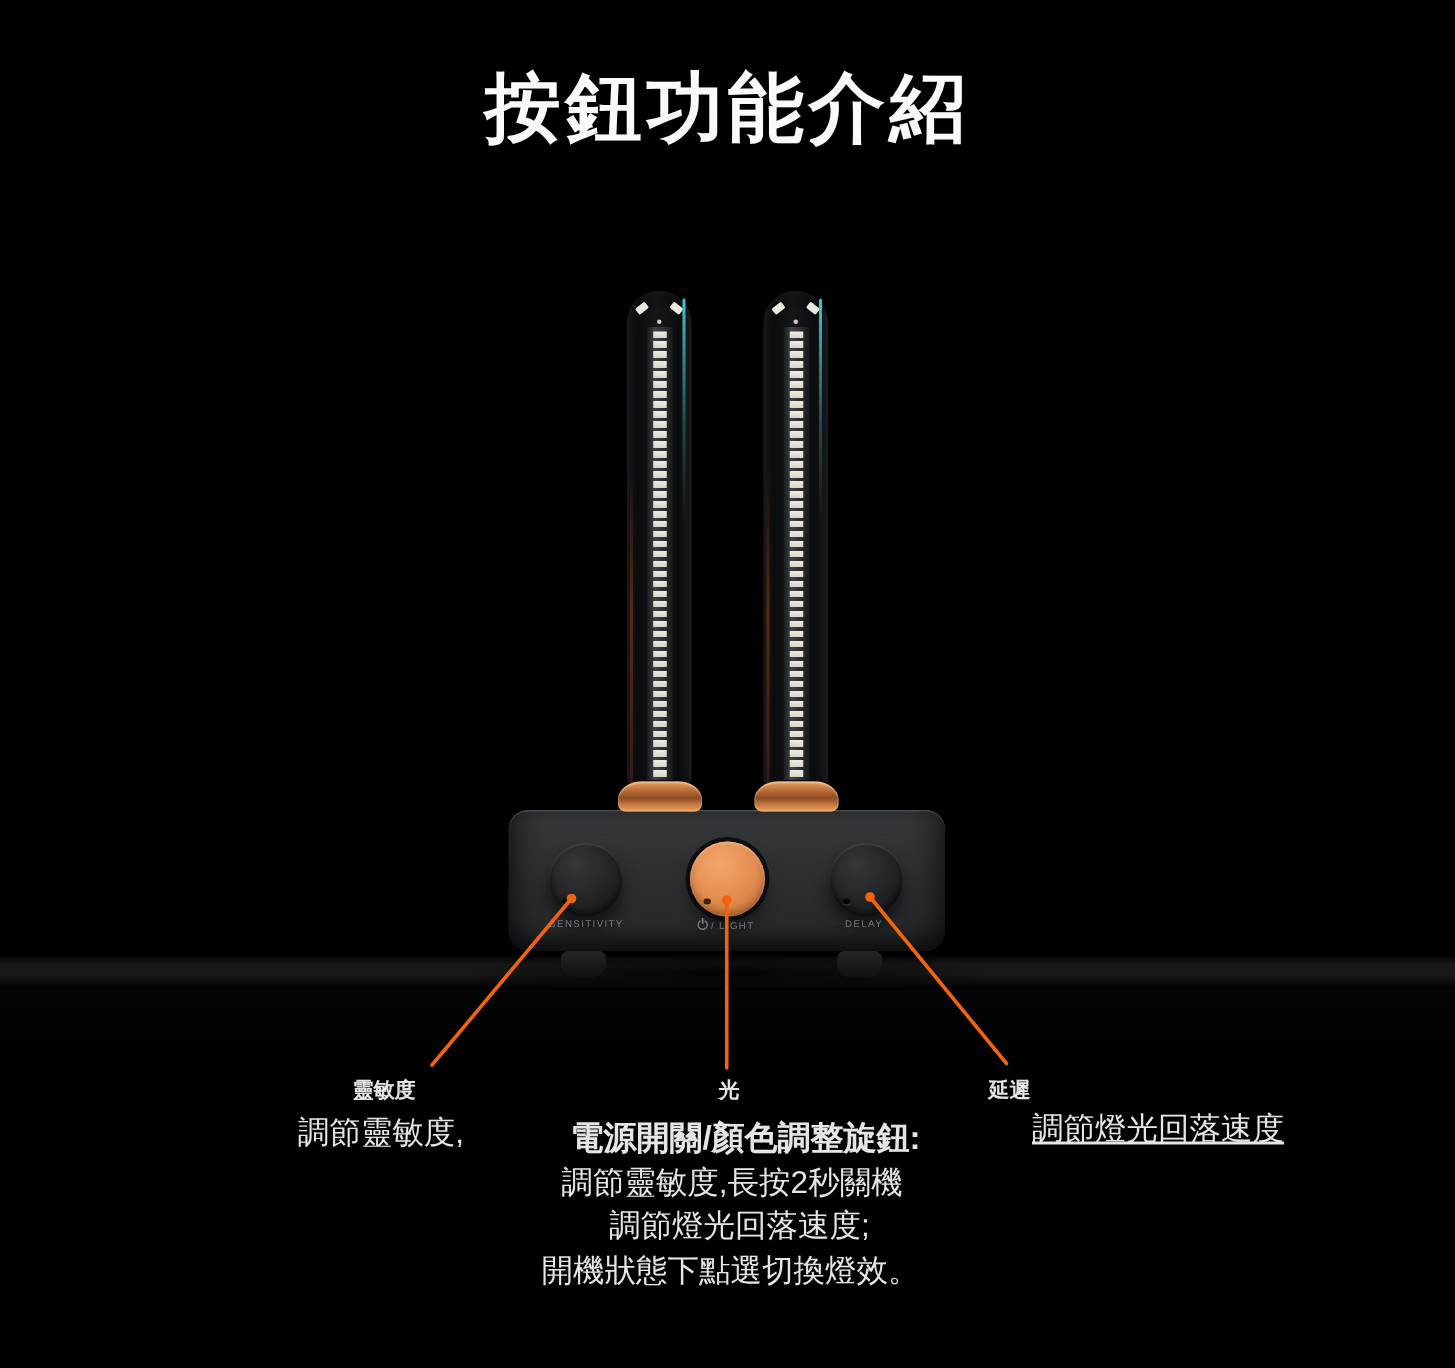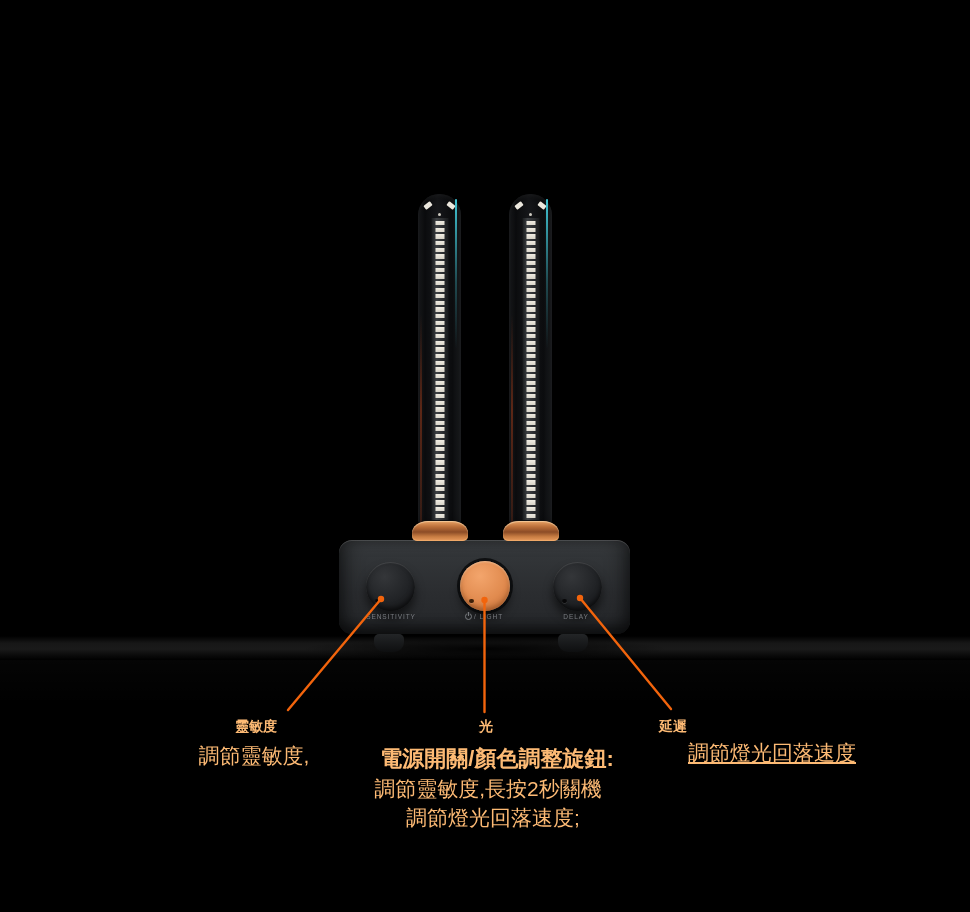--- a/index.html
+++ b/index.html
@@ -76,41 +76,42 @@
   .knob-label.kl-sens{left:391px;} .knob-label.kl-light{left:484px;} .knob-label.kl-delay{left:576px;}
   .power-icon{display:inline-block;vertical-align:-1px;width:5px;height:5px;
         border:1px solid #797c80;border-radius:50%;position:relative;margin-right:2px;}
   .power-icon::before{content:"";position:absolute;left:1px;top:-2.5px;width:2.5px;height:3px;background:#2f3134;}
   .power-icon::after{content:"";position:absolute;left:2px;top:-2px;width:1px;height:3.5px;background:#797c80;}
 
   
   .ann-svg{position:absolute;left:0;top:0;}
 
   
-  .txt{position:absolute;color:#fdba74;white-space:nowrap;transform:translateX(-50%);line-height:1;}
+  .txt{position:absolute;color:#e5e5e5;white-space:nowrap;transform:translateX(-50%);line-height:1;}
   .txt.small{font-size:14px;font-weight:700;}
   .txt.body{font-size:21px;font-weight:500;}
   .txt.heading{font-size:22px;font-weight:700;}
   .txt.no-center{transform:none;}
   #sens-label{left:256px;top:719px;}
   #sens-l1{left:254px;top:745px;}
   #sens-l2{left:214px;top:774px;}
   #light-label{left:486px;top:719px;}
   #light-heading{left:497px;top:748px;}
   #light-l1{left:488px;top:778px;}
   #light-l2{left:493px;top:807px;}
   #light-l3{left:487px;top:837px;}
   #delay-label{left:659px;top:719px;}
   #delay-l1{left:688px;top:742px;text-decoration:underline;}
 </style>
 </head>
 <body>
 
 <div class="canvas">
 
+  <div class="title">按鈕功能介紹</div>
 
   <div class="band"></div>
   <div class="band-fade"></div>
   <div class="device-shadow"></div>
 
   <div class="tube t-left">
     <span class="dl l"></span>
     <span class="dl r"></span>
     <span class="dd"></span>
     <div class="rail"></div>
@@ -161,17 +162,18 @@
     <circle cx="580" cy="598" r="3.2" fill="#f2640c"></circle>
   </svg>
 
   <div class="txt small" id="sens-label">靈敏度</div>
   <div class="txt body" id="sens-l1">調節靈敏度,</div>
 
   <div class="txt small" id="light-label">光</div>
   <div class="txt heading" id="light-heading">電源開關/顏色調整旋鈕:</div>
   <div class="txt body" id="light-l1">調節靈敏度,長按2秒關機</div>
   <div class="txt body" id="light-l2">調節燈光回落速度;</div>
+  <div class="txt body" id="light-l3">開機狀態下點選切換燈效。</div>
 
   <div class="txt small no-center" id="delay-label">延遲</div>
   <div class="txt body no-center" id="delay-l1">調節燈光回落速度</div>
 
 </div>
 
 </body></html>

